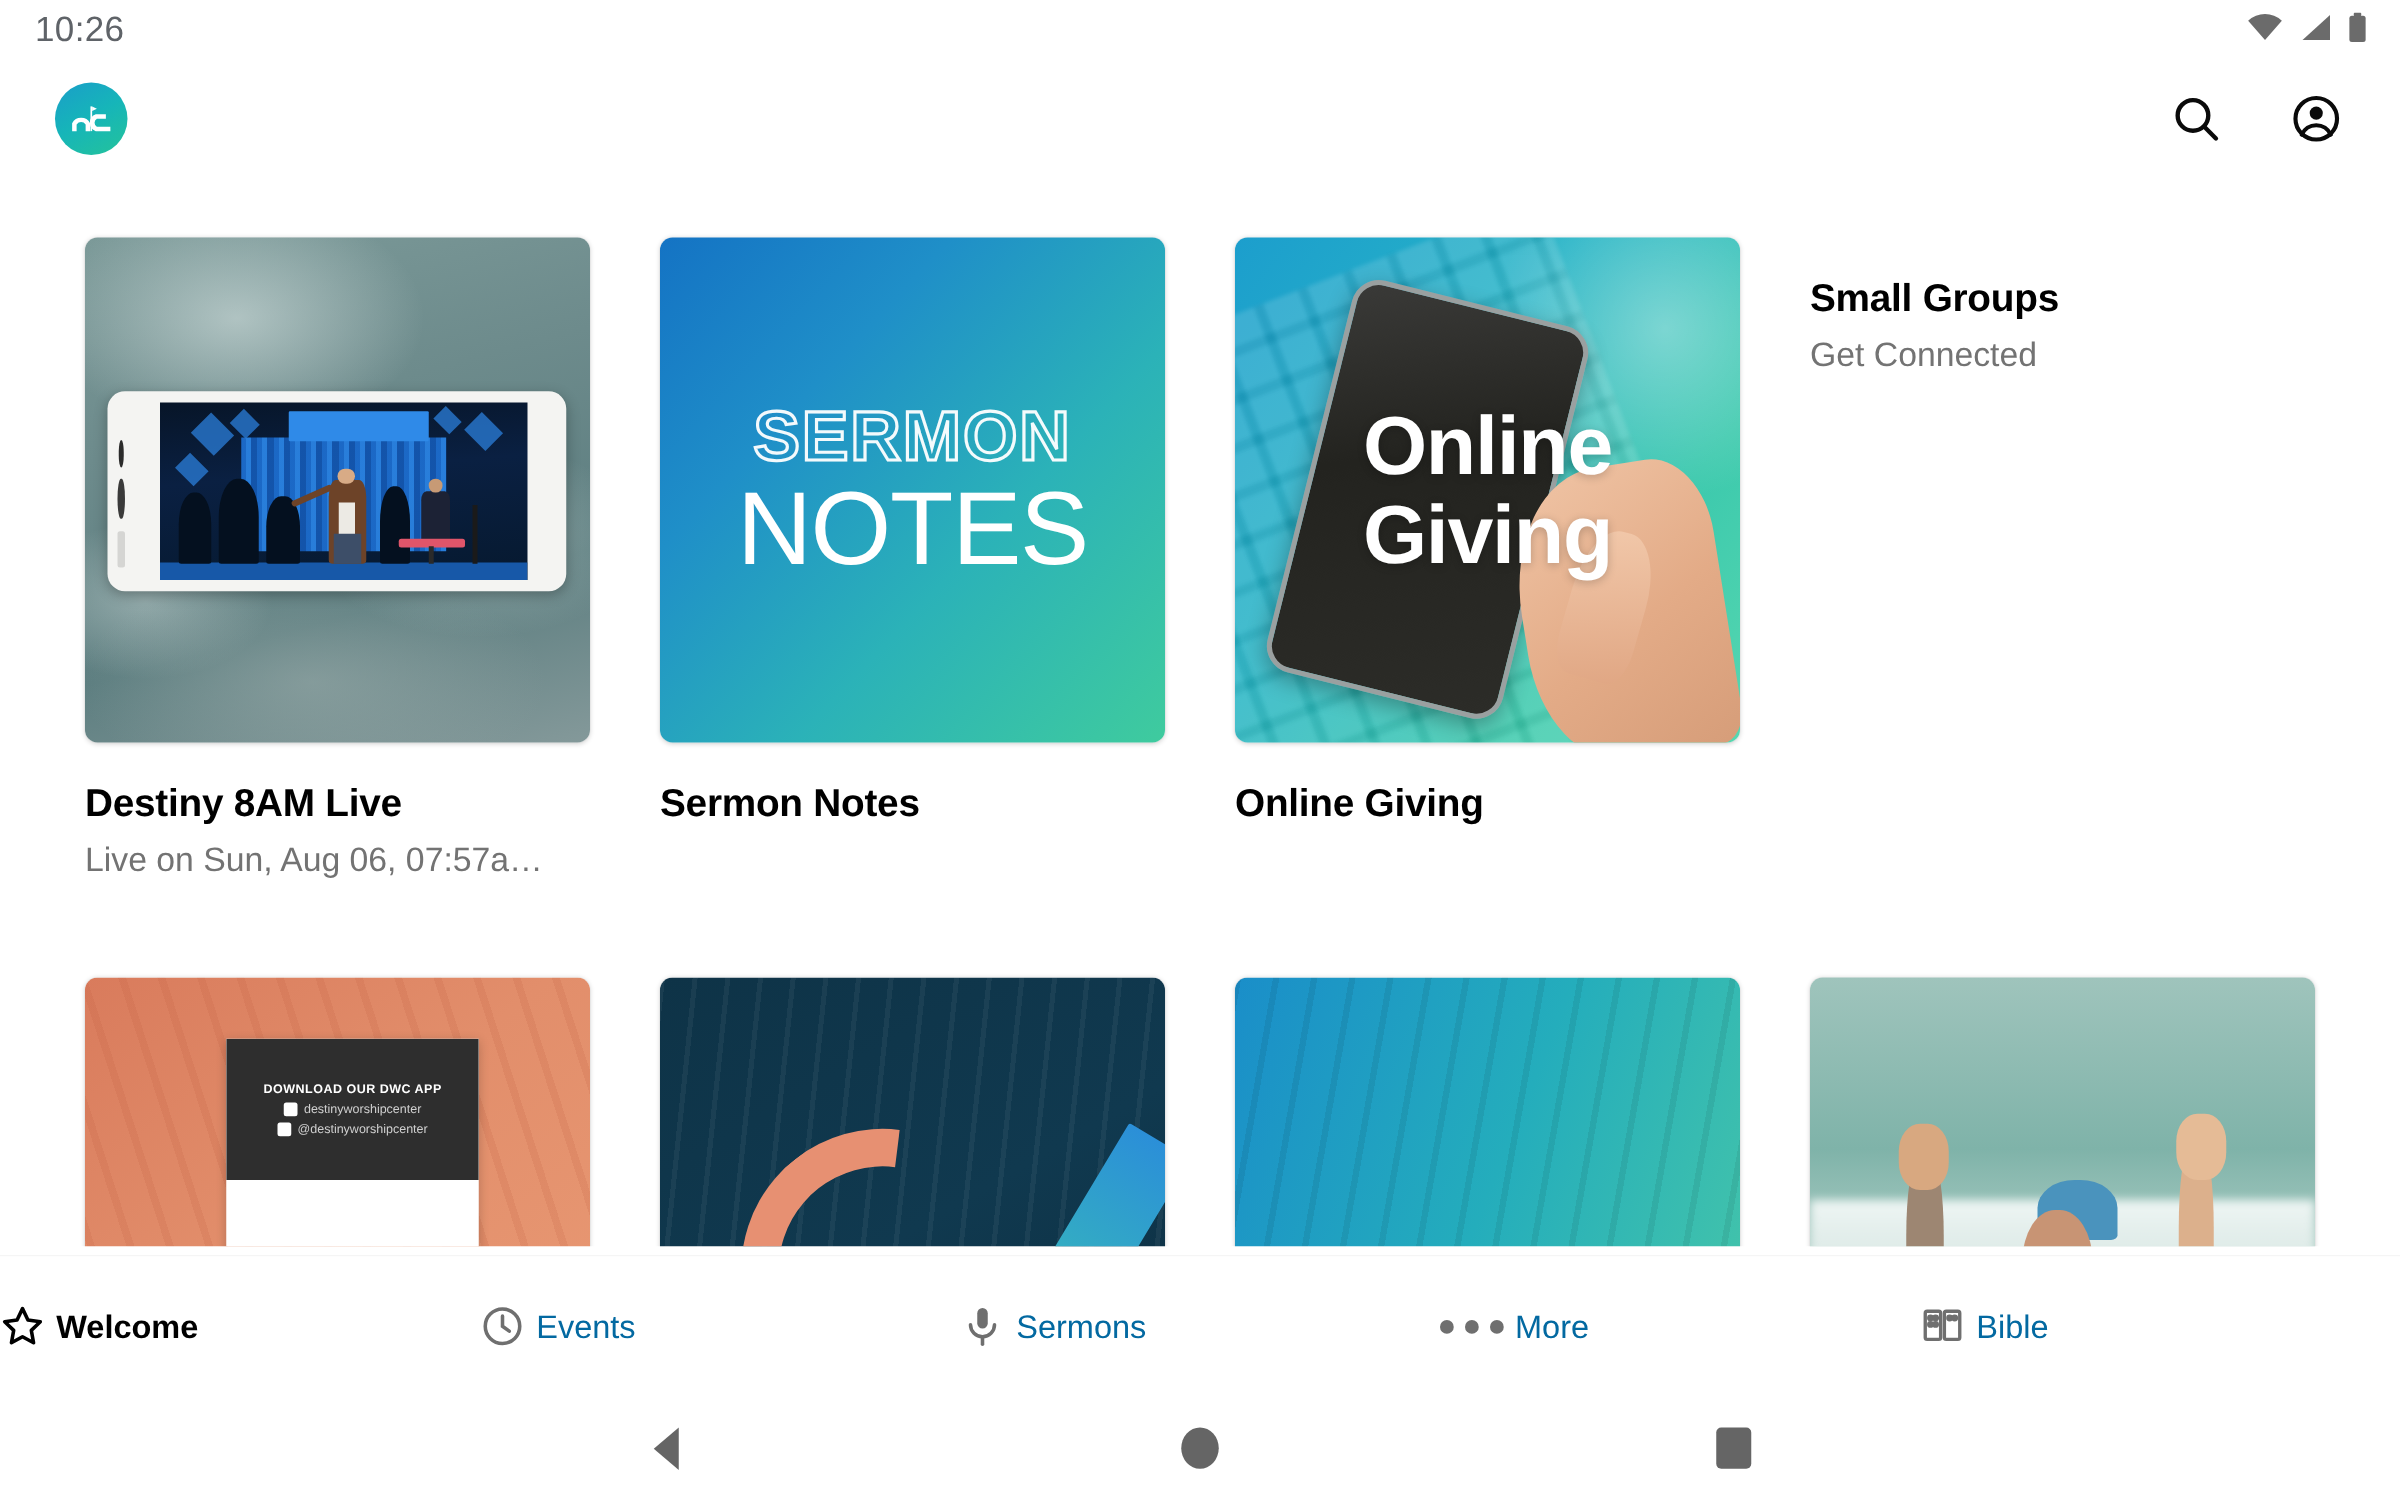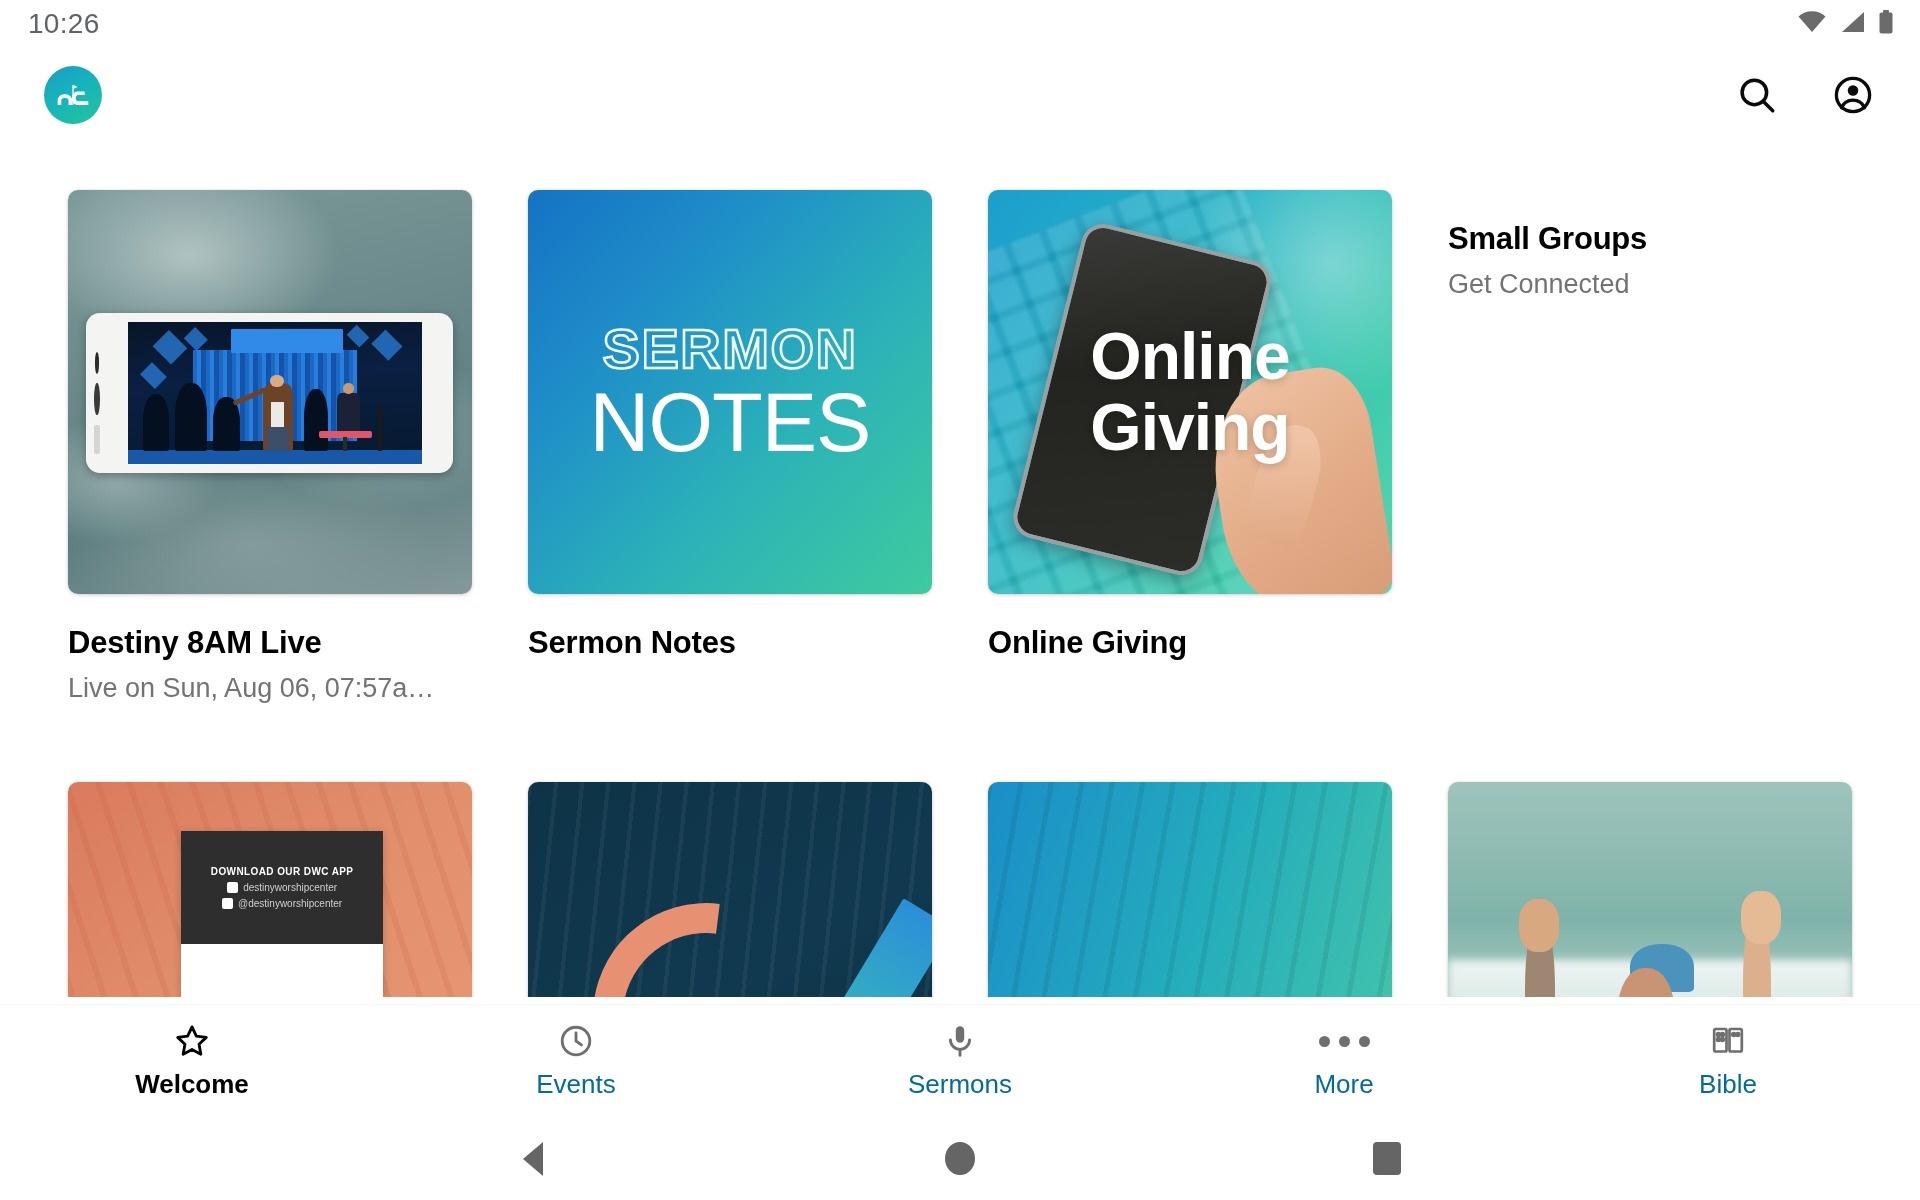--- a/index.html
+++ b/index.html
@@ -386,22 +386,22 @@
   
   .tabbar {
     position:absolute; left:0; bottom:83px;
     width:100%; height:112px;
     background:#ffffff;
     display:flex; align-items:center;
     box-shadow:0 -1px 0 rgba(0,0,0,.04);
   }
   .tab {
     flex:1; height:100%;
-    display:flex; flex-direction:column;
-    align-items:center; justify-content:center;
+    display:flex; flex-direction:row;
+    align-items:center; justify-content:flex-start;
     gap:9px; cursor:pointer; background:none; border:none;
   }
   .tab-label { font-size:26px; color:#0369a1; }
   .tab.active .tab-label { color:#000000; font-weight:bold; }
   .tab-icon { height:38px; display:flex; align-items:center; justify-content:center; }
   .dots { display:flex; gap:9px; align-items:center; }
   .dots i { width:11px; height:11px; border-radius:50%; background:#6f6f6f; display:block; }
 
   
   .navbar {

